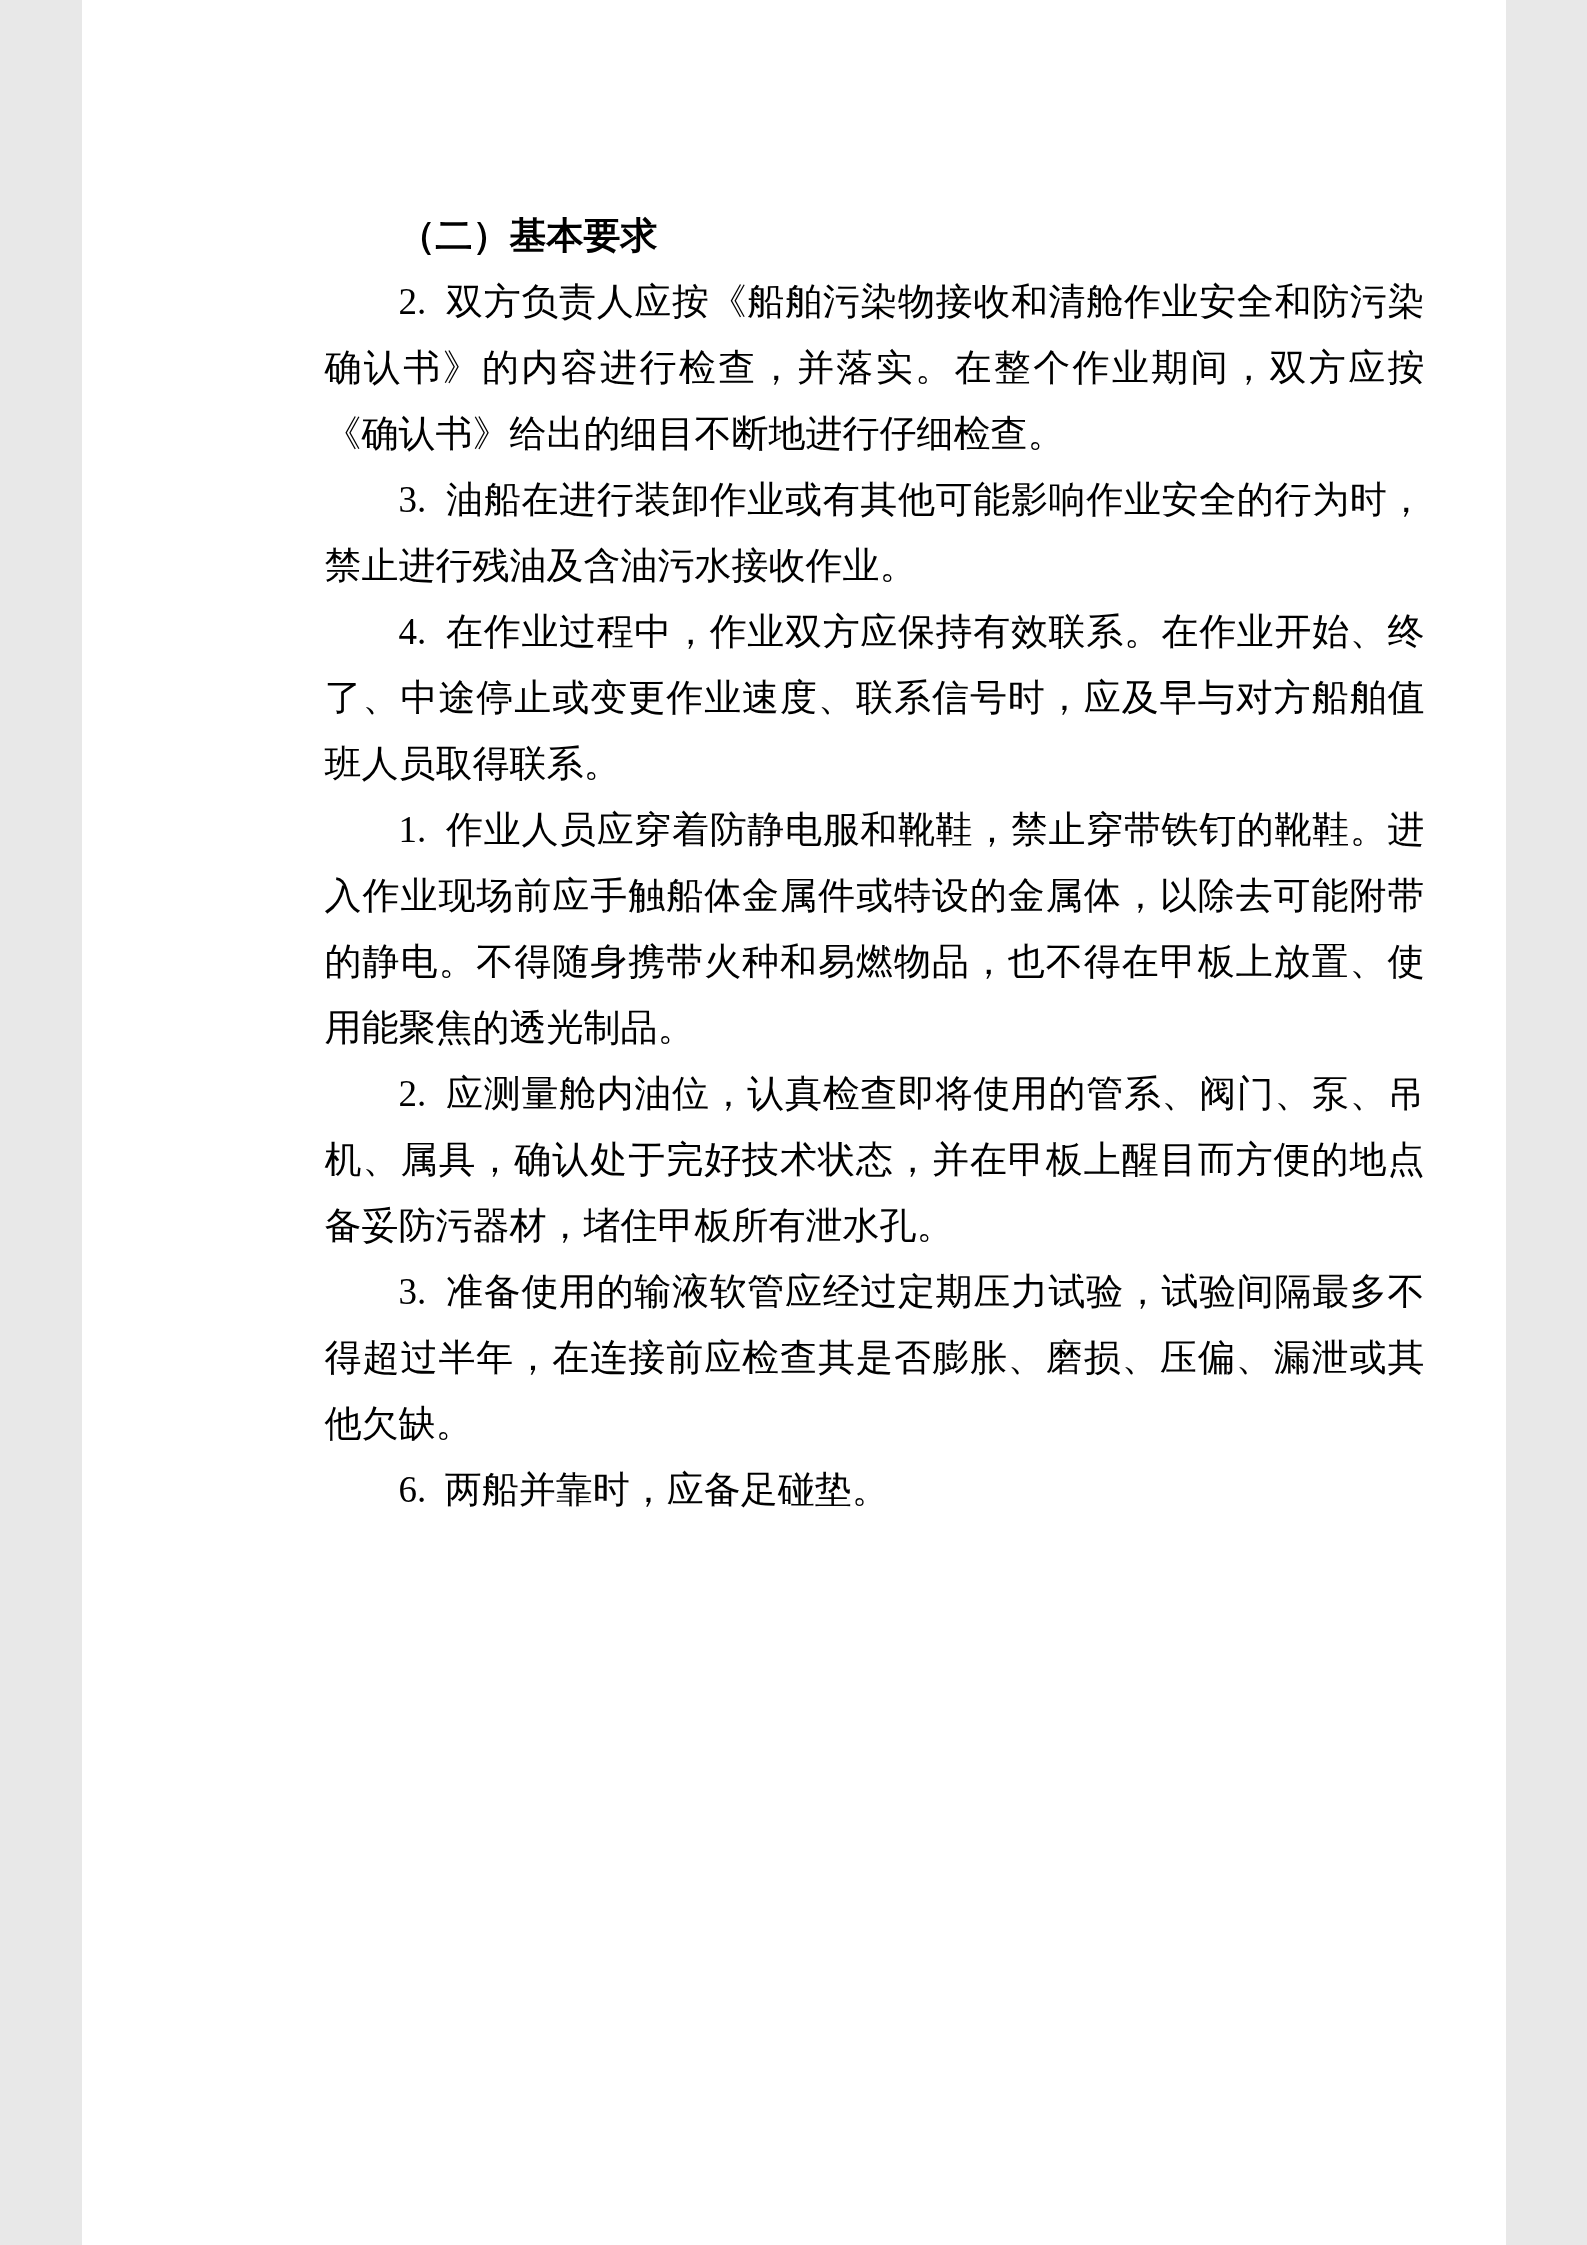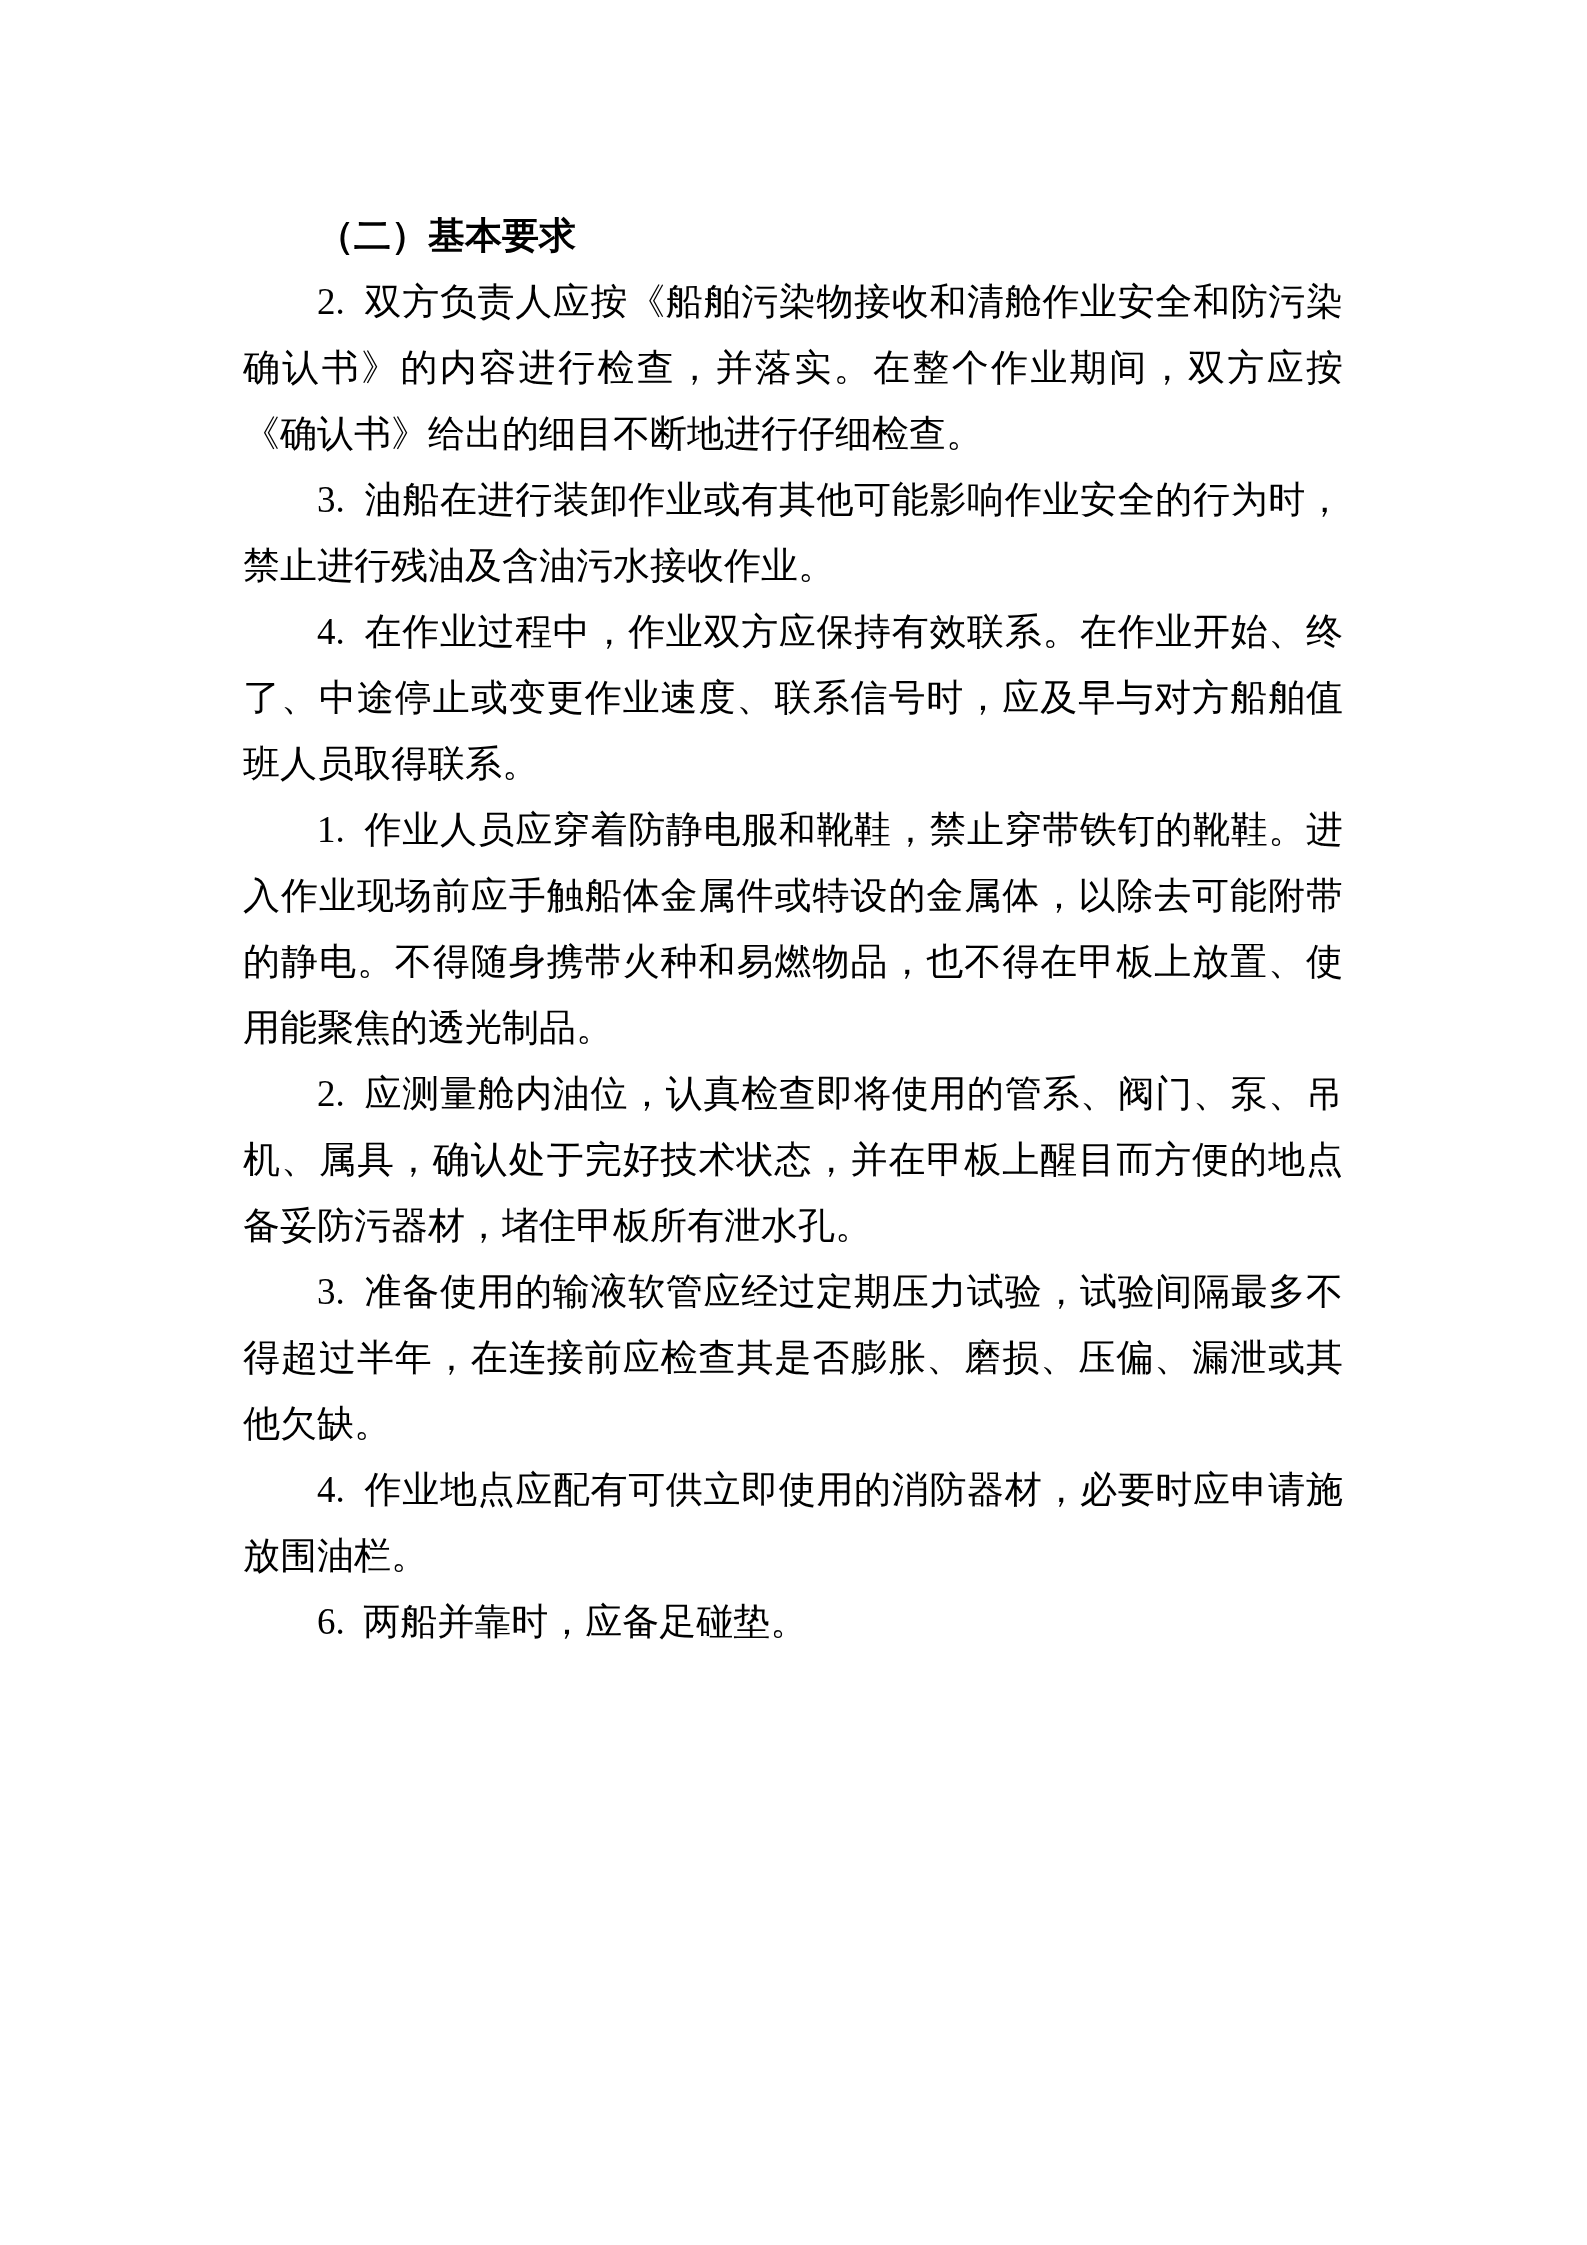--- a/index.html
+++ b/index.html
@@ -2,21 +2,21 @@
 <html lang="zh"><head>
 <meta charset="utf-8">
 <style>
   html, body {
     margin: 0;
     padding: 0;
     background: #e8e8e8;
   }
   .page {
     position: relative;
-    width: 1587px;
+    width: 1424px;
     height: 2245px;
     margin: 0 auto;
     background: #ffffff;
     box-sizing: border-box;
     padding: 203px 244px 0 243px;
     font-family: "Liberation Serif", "DejaVu Serif", serif;
     color: #000000;
     overflow: hidden;
   }
   .doc-content {
@@ -43,16 +43,15 @@
 
 <div class="page">
   <div class="doc-content">
     <p class="heading">（二）基本要求</p>
     <p>2.  双方负责人应按《船舶污染物接收和清舱作业安全和防污染确认书》的内容进行检查，并落实。在整个作业期间，双方应按《确认书》给出的细目不断地进行仔细检查。</p>
     <p>3.  油船在进行装卸作业或有其他可能影响作业安全的行为时，禁止进行残油及含油污水接收作业。</p>
     <p>4.  在作业过程中，作业双方应保持有效联系。在作业开始、终了、中途停止或变更作业速度、联系信号时，应及早与对方船舶值班人员取得联系。</p>
     <p>1.  作业人员应穿着防静电服和靴鞋，禁止穿带铁钉的靴鞋。进入作业现场前应手触船体金属件或特设的金属体，以除去可能附带的静电。不得随身携带火种和易燃物品，也不得在甲板上放置、使用能聚焦的透光制品。</p>
     <p>2.  应测量舱内油位，认真检查即将使用的管系、阀门、泵、吊机、属具，确认处于完好技术状态，并在甲板上醒目而方便的地点备妥防污器材，堵住甲板所有泄水孔。</p>
     <p>3.  准备使用的输液软管应经过定期压力试验，试验间隔最多不得超过半年，在连接前应检查其是否膨胀、磨损、压偏、漏泄或其他欠缺。</p>
-    <p>4.  作业地点应配有可供立即使用的消防器材，必要时应申请施放围油栏。</p>
     <p>6.  两船并靠时，应备足碰垫。</p>
   </div>
 </div>
 
 </body></html>

